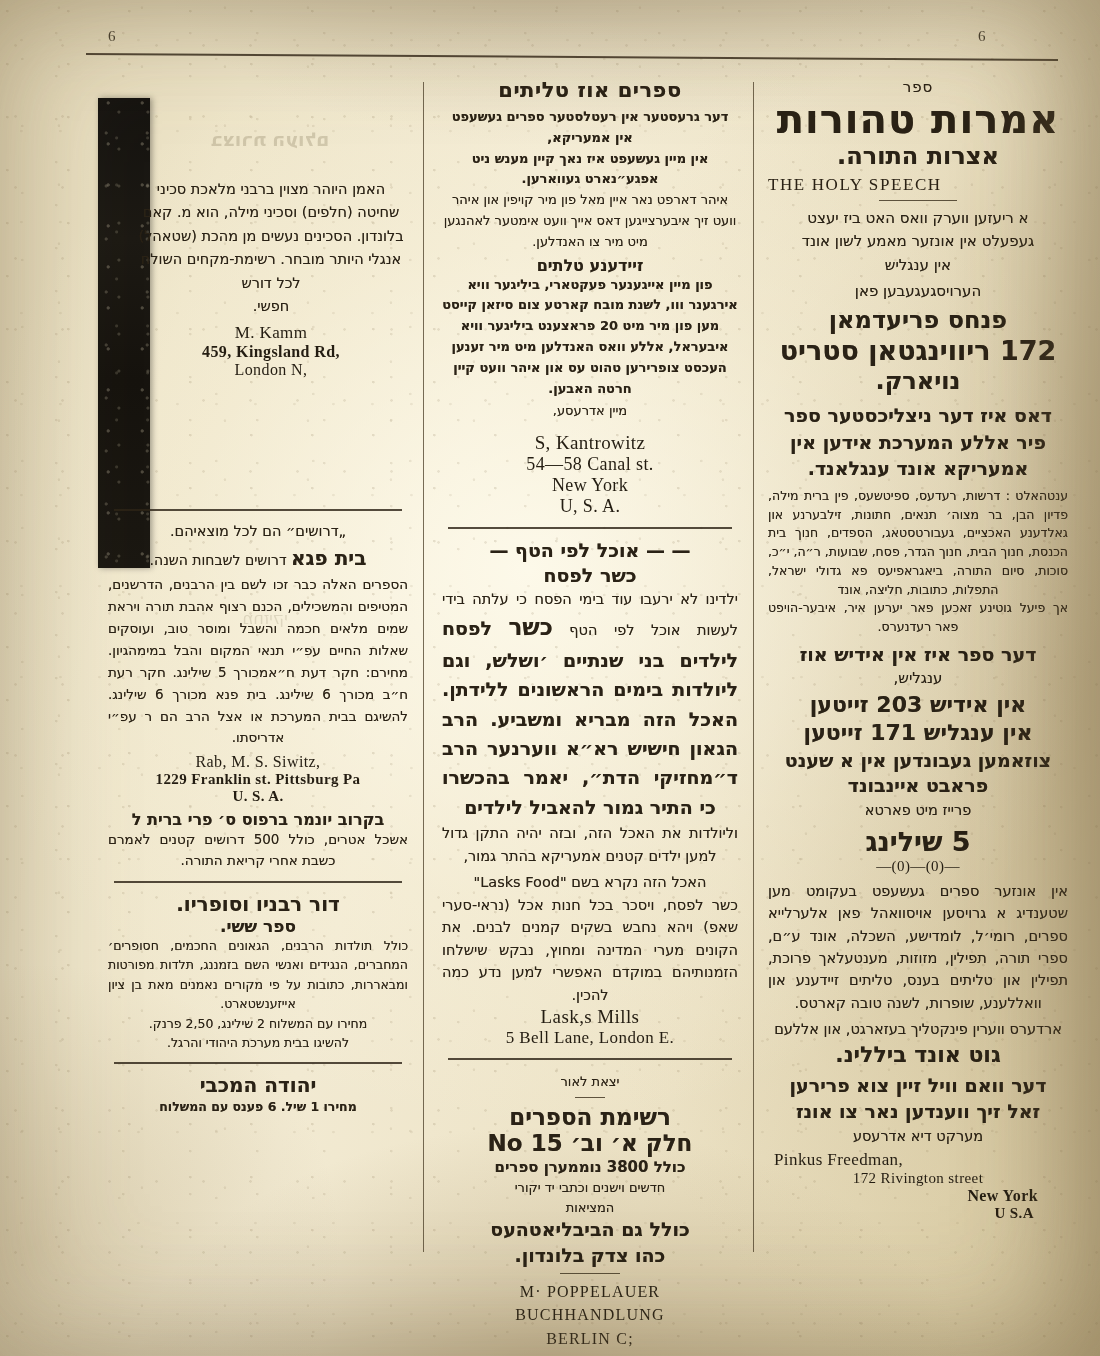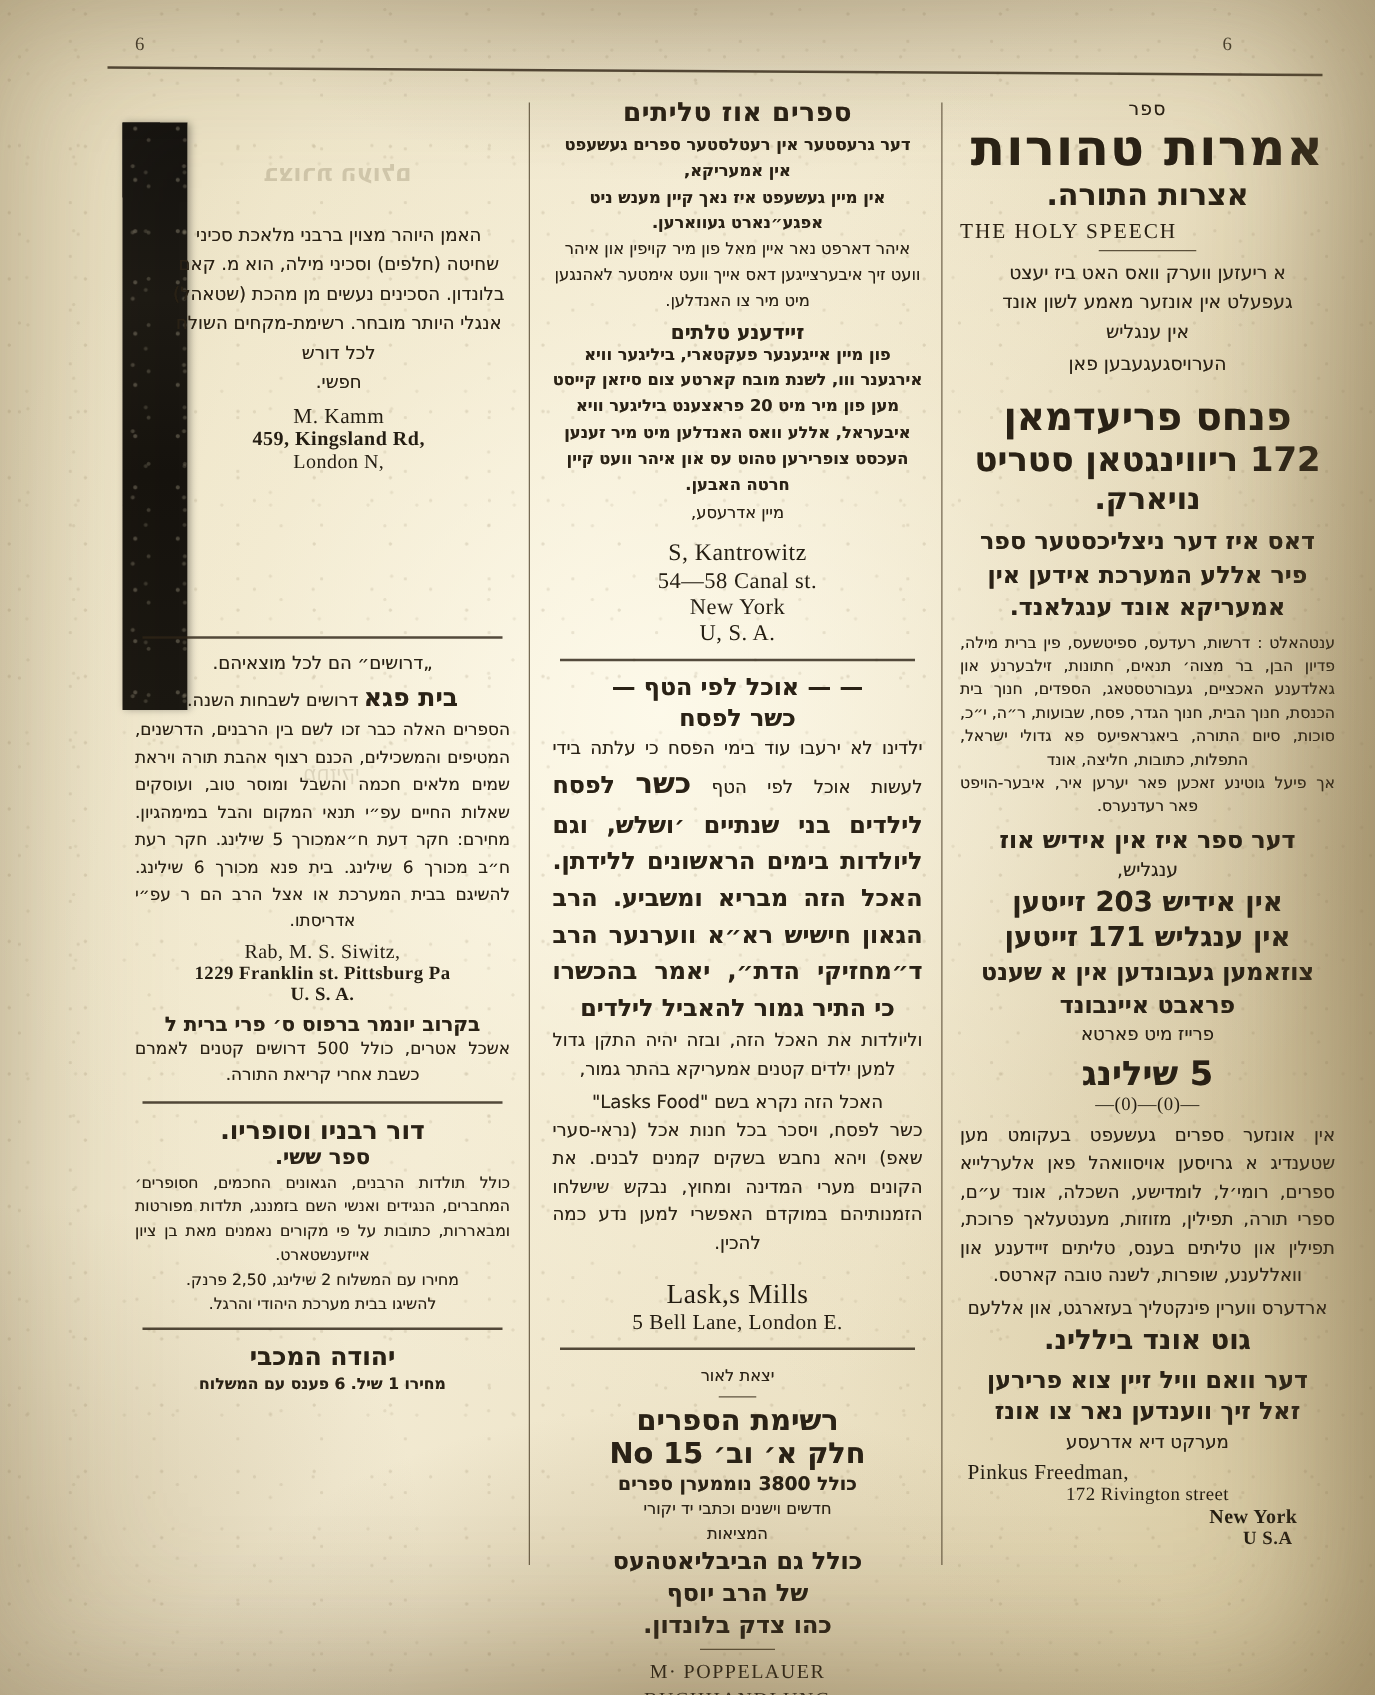--- a/index.html
+++ b/index.html
@@ -97,21 +97,21 @@
 
   
   .t-sefer{font-size:15px;letter-spacing:1px;margin-bottom:2px;}
   .t-title{font-size:40px;font-weight:bold;line-height:1.06;letter-spacing:1px;}
   .t-sub{font-size:24px;font-weight:bold;line-height:1.2;margin-top:2px;}
   .t-eng{
     font-family:"Liberation Serif","DejaVu Serif",serif;direction:ltr;
     font-size:17px;letter-spacing:1.6px;margin-top:4px;color:#2a2114;
   }
   .t-body{font-size:15px;line-height:1.55;}
-  .t-name{font-size:31px;font-weight:bold;line-height:1.15;margin-top:14px;}
+  .t-name{font-size:24px;font-weight:bold;line-height:1.15;margin-top:4px;}
   .t-addr{font-size:27px;font-weight:bold;line-height:1.2;}
   .t-city{font-size:24px;font-weight:bold;line-height:1.2;}
   .t-lead{font-size:19px;font-weight:bold;line-height:1.4;}
   .t-fine{font-size:12.5px;line-height:1.5;text-align:justify;text-align-last:center;}
   .t-med{font-size:19px;font-weight:bold;line-height:1.35;}
   .t-big{font-size:22px;font-weight:bold;line-height:1.3;}
   .t-price{font-size:27px;font-weight:bold;}
   .t-reg{font-size:14.5px;line-height:1.55;}
 
   
@@ -270,36 +270,35 @@
         <div class="heb m-head2">— — אוכל לפי הטף —</div>
         <div class="heb m-head2">כשר לפסח</div>
         <div class="heb m-body2">
           <span>ילדינו לא ירעבו עוד בימי הפסח כי עלתה בידי לעשות אוכל לפי הטף</span>
           <span class="m-xl">כשר</span>
           <span class="m-lg">לפסח לילדים בני שנתיים ׳ושלש, וגם ליולדות בימים הראשונים ללידתן. האכל הזה מבריא ומשביע. הרב הגאון חישיש רא״א ווערנער הרב ד״מחזיקי הדת״, יאמר בהכשרו כי התיר גמור להאביל לילדים</span>
         </div>
         <div class="heb m-body2">וליולדות את האכל הזה, ובזה יהיה התקן גדול למען ילדים קטנים אמעריקא בהתר גמור,</div>
         <div class="heb m-body2" style="margin-top:4px">האכל הזה נקרא בשם "Lasks Food"</div>
         <div class="heb m-body2">כשר לפסח, ויסכר בכל חנות אכל (נראי-סערי שאפ) ויהא נחבש בשקים קמנים לבנים. את הקונים מערי המדינה ומחוץ, נבקש שישלחו הזמנותיהם במוקדם האפשרי למען נדע כמה להכין.</div>
-        <div class="lat" style="font-size:22px;margin-top:16px">Lask,s Mills</div>
+        <div class="lat" style="font-size:19px;margin-top:0">Lask,s Mills</div>
         <div class="lat" style="font-size:17px">5 Bell Lane,  London  E.</div>
       </div>
 
       <div class="hr"></div>
 
       <div class="ad">
         <div class="heb m-sm" style="margin-top:12px">יצאת לאור</div>
         <div class="hr dash" style="width:30px"></div>
         <div class="heb m-listtitle">רשימת הספרים</div>
         <div class="heb" style="font-size:23px;font-weight:bold">חלק א׳ וב׳ No 15</div>
         <div class="heb m-sm" style="font-size:15px;font-weight:bold">כולל 3800 נוממערן ספרים</div>
         <div class="heb m-sm">חדשים וישנים וכתבי יד יקורי</div>
         <div class="heb m-sm">המציאות</div>
         <div class="heb" style="font-size:19px;font-weight:bold;line-height:1.35">כולל גם הביבליאטהעס</div>
-        <div class="heb" style="font-size:19px;font-weight:bold;line-height:1.35">של הרב יוסף</div>
         <div class="heb" style="font-size:19px;font-weight:bold;line-height:1.35">כהו צדק בלונדון.</div>
         <div class="hr dash" style="width:60px"></div>
         <div class="lat m-pub">M· POPPELAUER</div>
         <div class="lat m-pub">BUCHHANDLUNG</div>
         <div class="lat m-pub">BERLIN C;</div>
 
       </div>
 
     </div>
 

